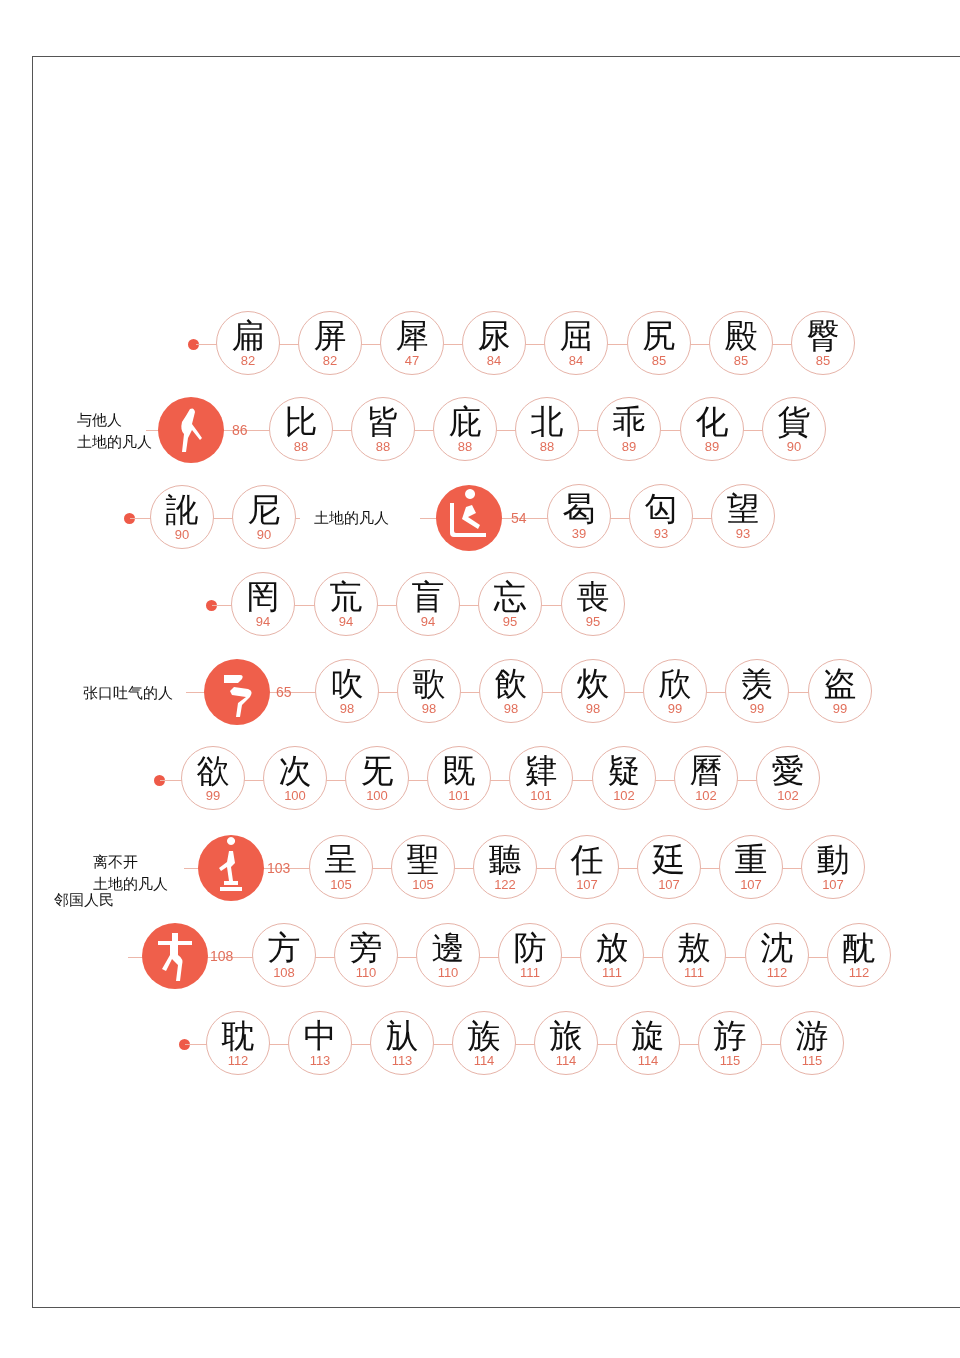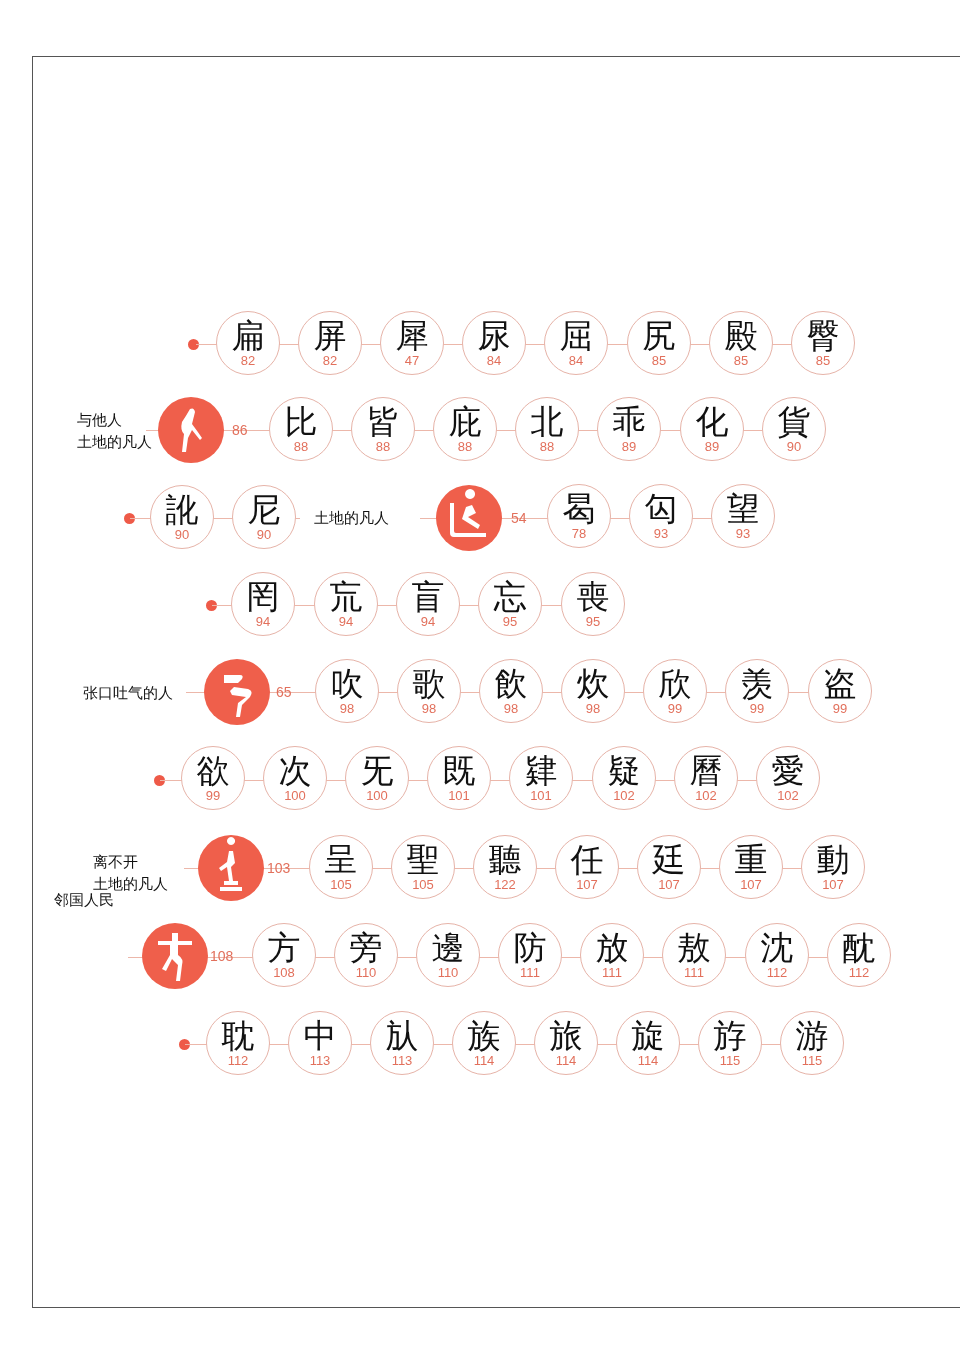--- a/index.html
+++ b/index.html
@@ -118,21 +118,21 @@
   <div class="label" style="left:314px;top:507px">土地的凡人</div>
   <div class="line" style="left:420px;top:518px;width:350px"></div>
   <div class="hub" style="left:436px;top:485px">
     <svg viewBox="0 0 66 66">
         <path d="M14 18 l4 0 0 28 q0 2 2 2 l30 0 0 4 -32 0 q-4 0 -4 -4z M34 14 a5 5 0 1 1 0.1 0z M30 22 l6 -2 4 8 -8 4 12 8 -2 4 -16 -10 z" fill="#fff"></path>
       </svg>
   </div>
   <div class="hubnum" style="left:511px;top:510px">54</div>
   <div class="node" style="left:547px;top:484px">
       <span class="ch">曷</span>
-      <span class="pg">78</span>
+      <span class="pg">39</span>
     </div>
   <div class="node" style="left:629px;top:484px">
       <span class="ch">匃</span>
       <span class="pg">93</span>
     </div>
   <div class="node" style="left:711px;top:484px">
       <span class="ch">望</span>
       <span class="pg">93</span>
     </div>
 </div>

